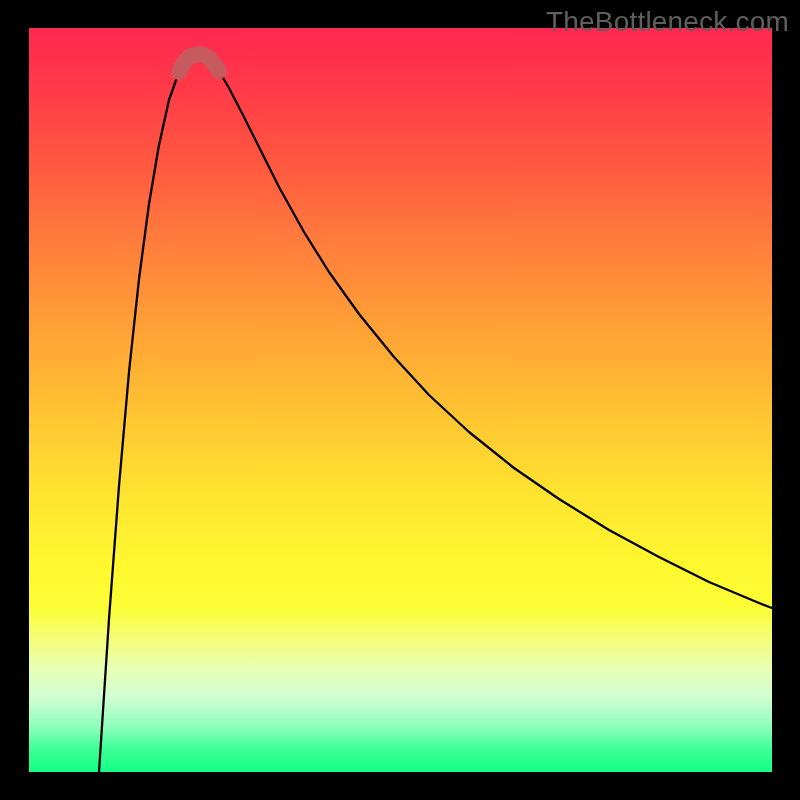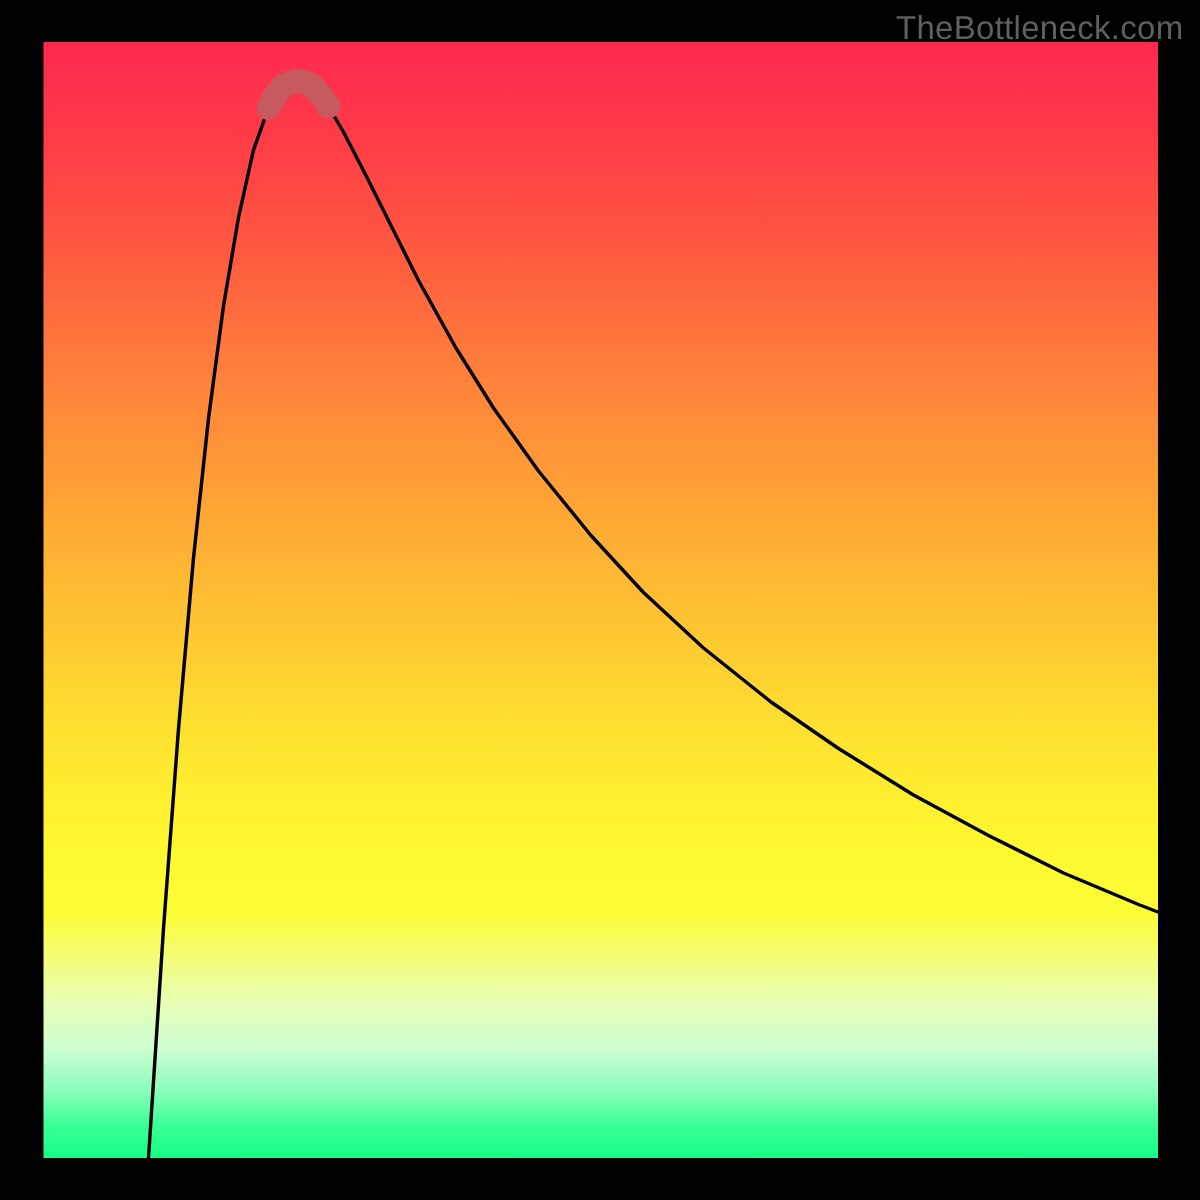--- a/index.html
+++ b/index.html
@@ -33,21 +33,21 @@
       #8cfebb 94%,
       #3bff96 97%,
       #14ff85 100%
     );
   }
   .watermark {
     position: absolute;
     top: 6px;
     right: 11px;
     font-family: Arial, Helvetica, sans-serif;
-    font-size: 22px;
+    font-size: 28px;
     color: #5f5f5f;
     font-weight: 500;
     letter-spacing: 0.2px;
   }
   svg {
     position: absolute;
     left: 0; top: 0;
     width: 743px;
     height: 744px;
     overflow: visible;

